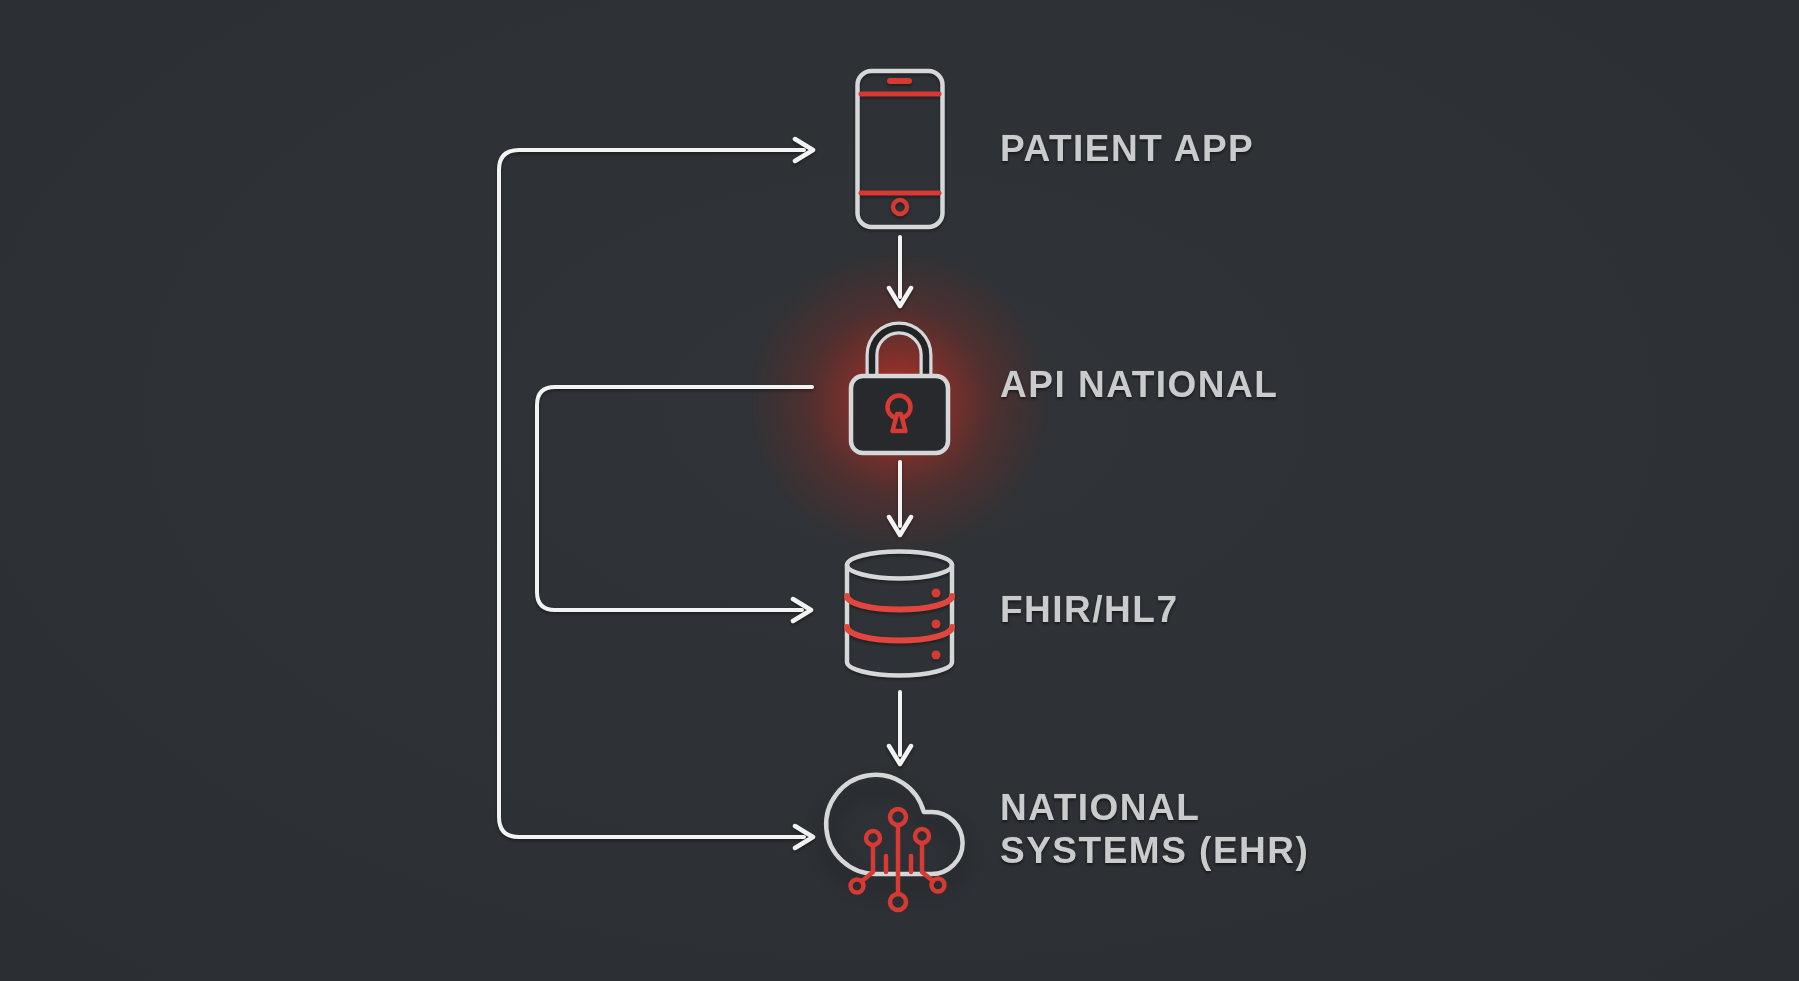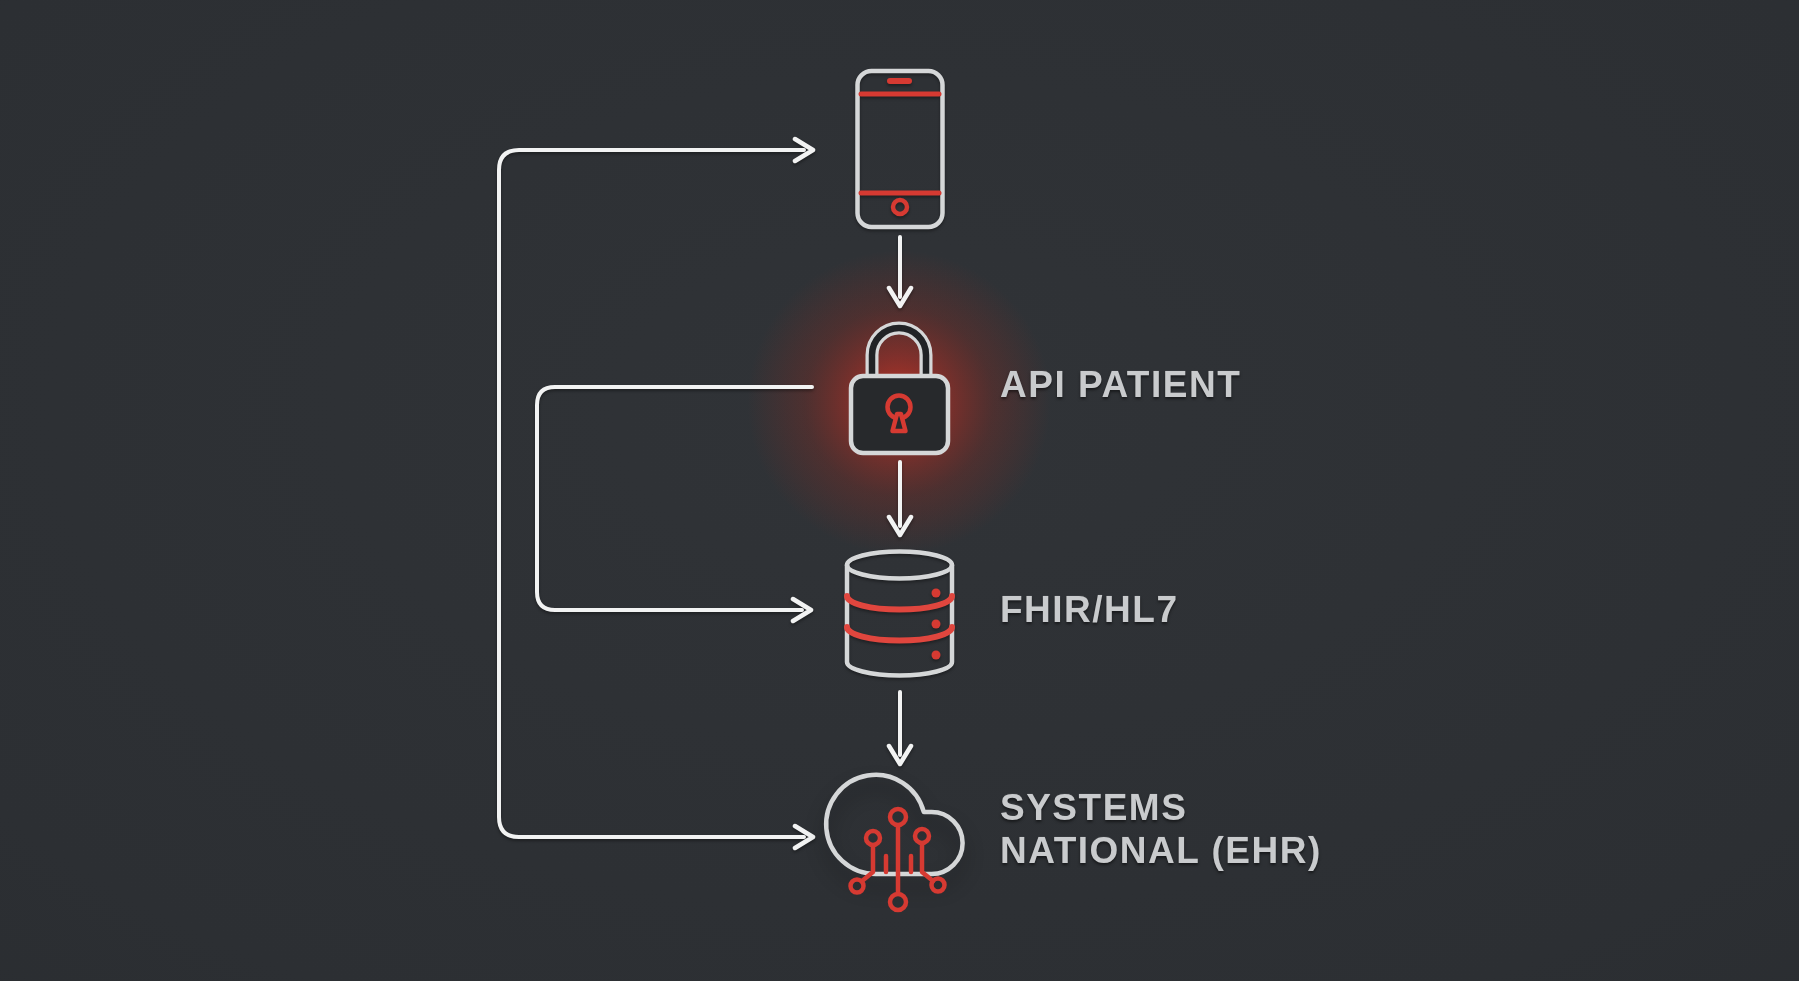--- a/index.html
+++ b/index.html
@@ -122,25 +122,26 @@
         <circle class="red-stroke" cx="857" cy="886" r="6.5"></circle>
         <circle class="red-stroke" cx="922" cy="836" r="7"></circle>
         <path class="red-line2" d="M 922 844 V 872 L 933 881"></path>
         <circle class="red-stroke" cx="938" cy="885" r="6.5"></circle>
         <line class="red-line2" x1="886" y1="856" x2="886" y2="872"></line>
         <line class="red-line2" x1="911" y1="856" x2="911" y2="872"></line>
       </g>
     </g>
   </svg>
 
+  <div class="label" style="top:127px">PATIENT APP</div>
 
-  <div class="label" style="top:363px">API PATIENT</div>
+  <div class="label" style="top:363px">API NATIONAL</div>
 
   <div class="label two-line" style="top:588px">
     <div>FHIR/HL7</div>
   </div>
 
   <div class="label two-line" style="top:786px">
-    <div>SYSTEMS</div>
-    <div>NATIONAL (EHR)</div>
+    <div>NATIONAL</div>
+    <div>SYSTEMS (EHR)</div>
   </div>
 
 </div>
 
 </body></html>

